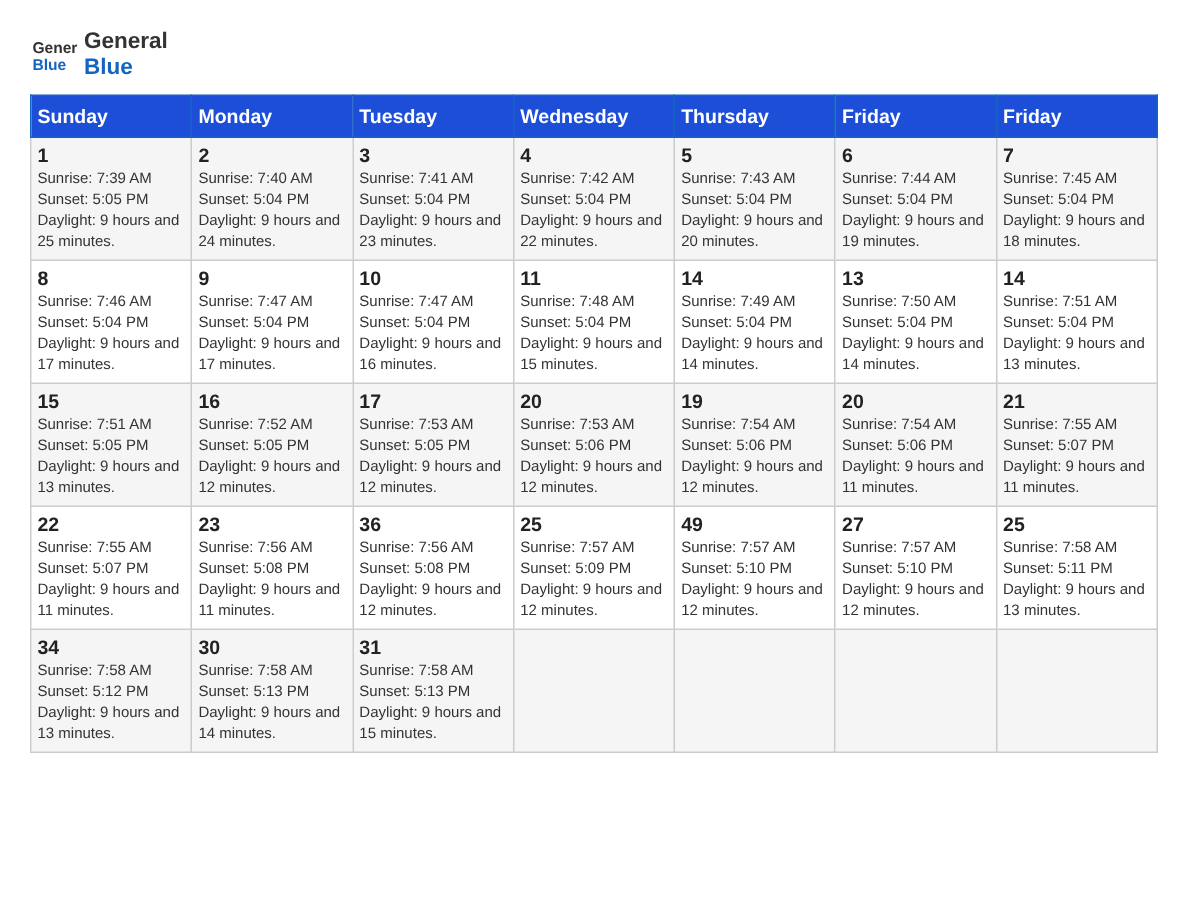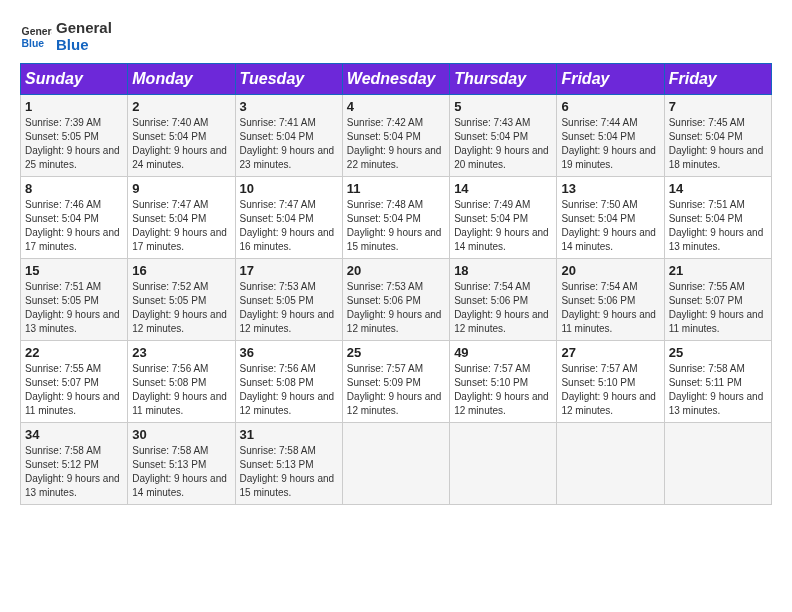--- a/index.html
+++ b/index.html
@@ -36,28 +36,27 @@
     .calendar-subtitle {
       font-size: 14px;
       color: #555;
     }
     table {
       width: 100%;
       border-collapse: collapse;
       font-size: 11px;
     }
     thead tr th {
-      background-color: #6d28d9;
+      background-color: #1d4ed8;
       color: #fff;
       padding: 6px 4px;
       text-align: left;
-      font-size: 16px;
+      font-size: 13px;
       font-weight: bold;
       border: 1px solid #1565c0;
-      font-style: italic;
     }
     tbody tr td {
       border: 1px solid #ccc;
       padding: 4px;
       vertical-align: top;
       width: calc(100% / 7);
       min-height: 80px;
     }
     tbody tr:nth-child(odd) td {
       background-color: #f5f5f5;
@@ -187,21 +186,21 @@
         </td>
         <td>
           <span class="day-number">17</span>
           <div class="day-detail">Sunrise: 7:53 AM<br>Sunset: 5:05 PM<br>Daylight: 9 hours and 12 minutes.</div>
         </td>
         <td>
           <span class="day-number">20</span>
           <div class="day-detail">Sunrise: 7:53 AM<br>Sunset: 5:06 PM<br>Daylight: 9 hours and 12 minutes.</div>
         </td>
         <td>
-          <span class="day-number">18</span>
+          <span class="day-number">19</span>
           <div class="day-detail">Sunrise: 7:54 AM<br>Sunset: 5:06 PM<br>Daylight: 9 hours and 12 minutes.</div>
         </td>
         <td>
           <span class="day-number">20</span>
           <div class="day-detail">Sunrise: 7:54 AM<br>Sunset: 5:06 PM<br>Daylight: 9 hours and 11 minutes.</div>
         </td>
         <td>
           <span class="day-number">21</span>
           <div class="day-detail">Sunrise: 7:55 AM<br>Sunset: 5:07 PM<br>Daylight: 9 hours and 11 minutes.</div>
         </td>

